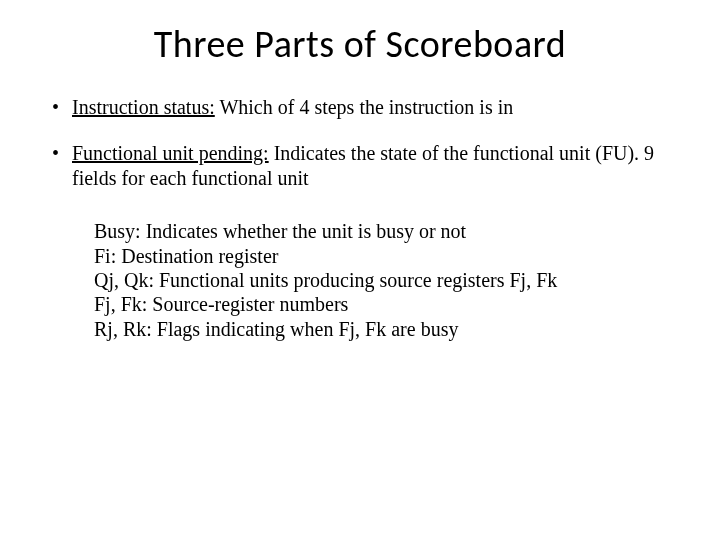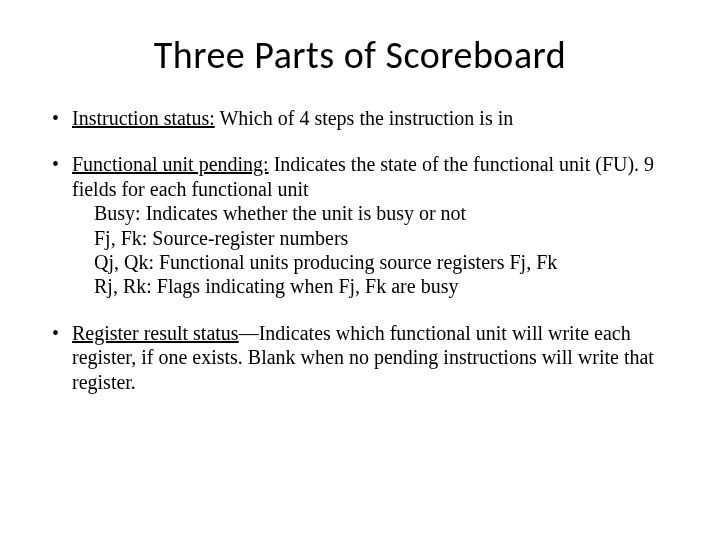--- a/index.html
+++ b/index.html
@@ -8,21 +8,21 @@
     width: 720px;
     height: 540px;
     background: #ffffff;
     font-family: Calibri, "Segoe UI", Arial, sans-serif;
     color: #000;
   }
   .slide {
     width: 720px;
     height: 481px;
     box-sizing: border-box;
-    padding: 24px 48px 24px 48px;
+    padding: 13px 48px 24px 48px;
     position: relative;
   }
   .title {
     text-align: center;
     font-size: 38px;
     font-weight: 400;
     margin: 8px 0 28px 0;
     letter-spacing: 0.5px;
   }
   ul.top {
@@ -44,20 +44,21 @@
     left: 4px;
     top: 0;
     color: #000;
     font-size: 20px;
   }
   .label-underline {
     text-decoration: underline;
   }
   .sub {
     padding-left: 22px;
+    margin-top: 29px;
   }
   .subline {
     font-size: 20px;
     line-height: 1.22;
   }
   .fieldname {
   }
 </style>
 </head>
 <body>
@@ -68,24 +69,22 @@
   <ul class="top">
 
     <li>
       <span class="label-underline">Instruction status:</span><span> Which of 4 steps the instruction is in</span>
     </li>
 
     <li>
       <span class="label-underline">Functional unit pending:</span><span> Indicates the state of the functional unit (FU). 9 fields for each functional unit</span>
       <div class="sub">
         <div class="subline"><span class="fieldname">Busy:</span><span> Indicates whether the unit is busy or not</span></div>
+        <div class="subline"><span class="fieldname">Fi:</span><span> Destination register</span></div>
+        <div class="subline"><span class="fieldname">Qj, Qk:</span><span> Functional units producing source registers Fj, Fk</span></div>
         <div class="subline"><span class="fieldname">Fj, Fk:</span><span> Source-register numbers</span></div>
-        <div class="subline"><span class="fieldname">Qj, Qk:</span><span> Functional units producing source registers Fj, Fk</span></div>
         <div class="subline"><span class="fieldname">Rj, Rk:</span><span> Flags indicating when Fj, Fk are busy</span></div>
       </div>
     </li>
 
-    <li>
-      <span class="label-underline">Register result status</span><span>—Indicates which functional unit will write each register, if one exists. Blank when no pending instructions will write that register.</span>
-    </li>
 
   </ul>
 </div>
 
 </body></html>

